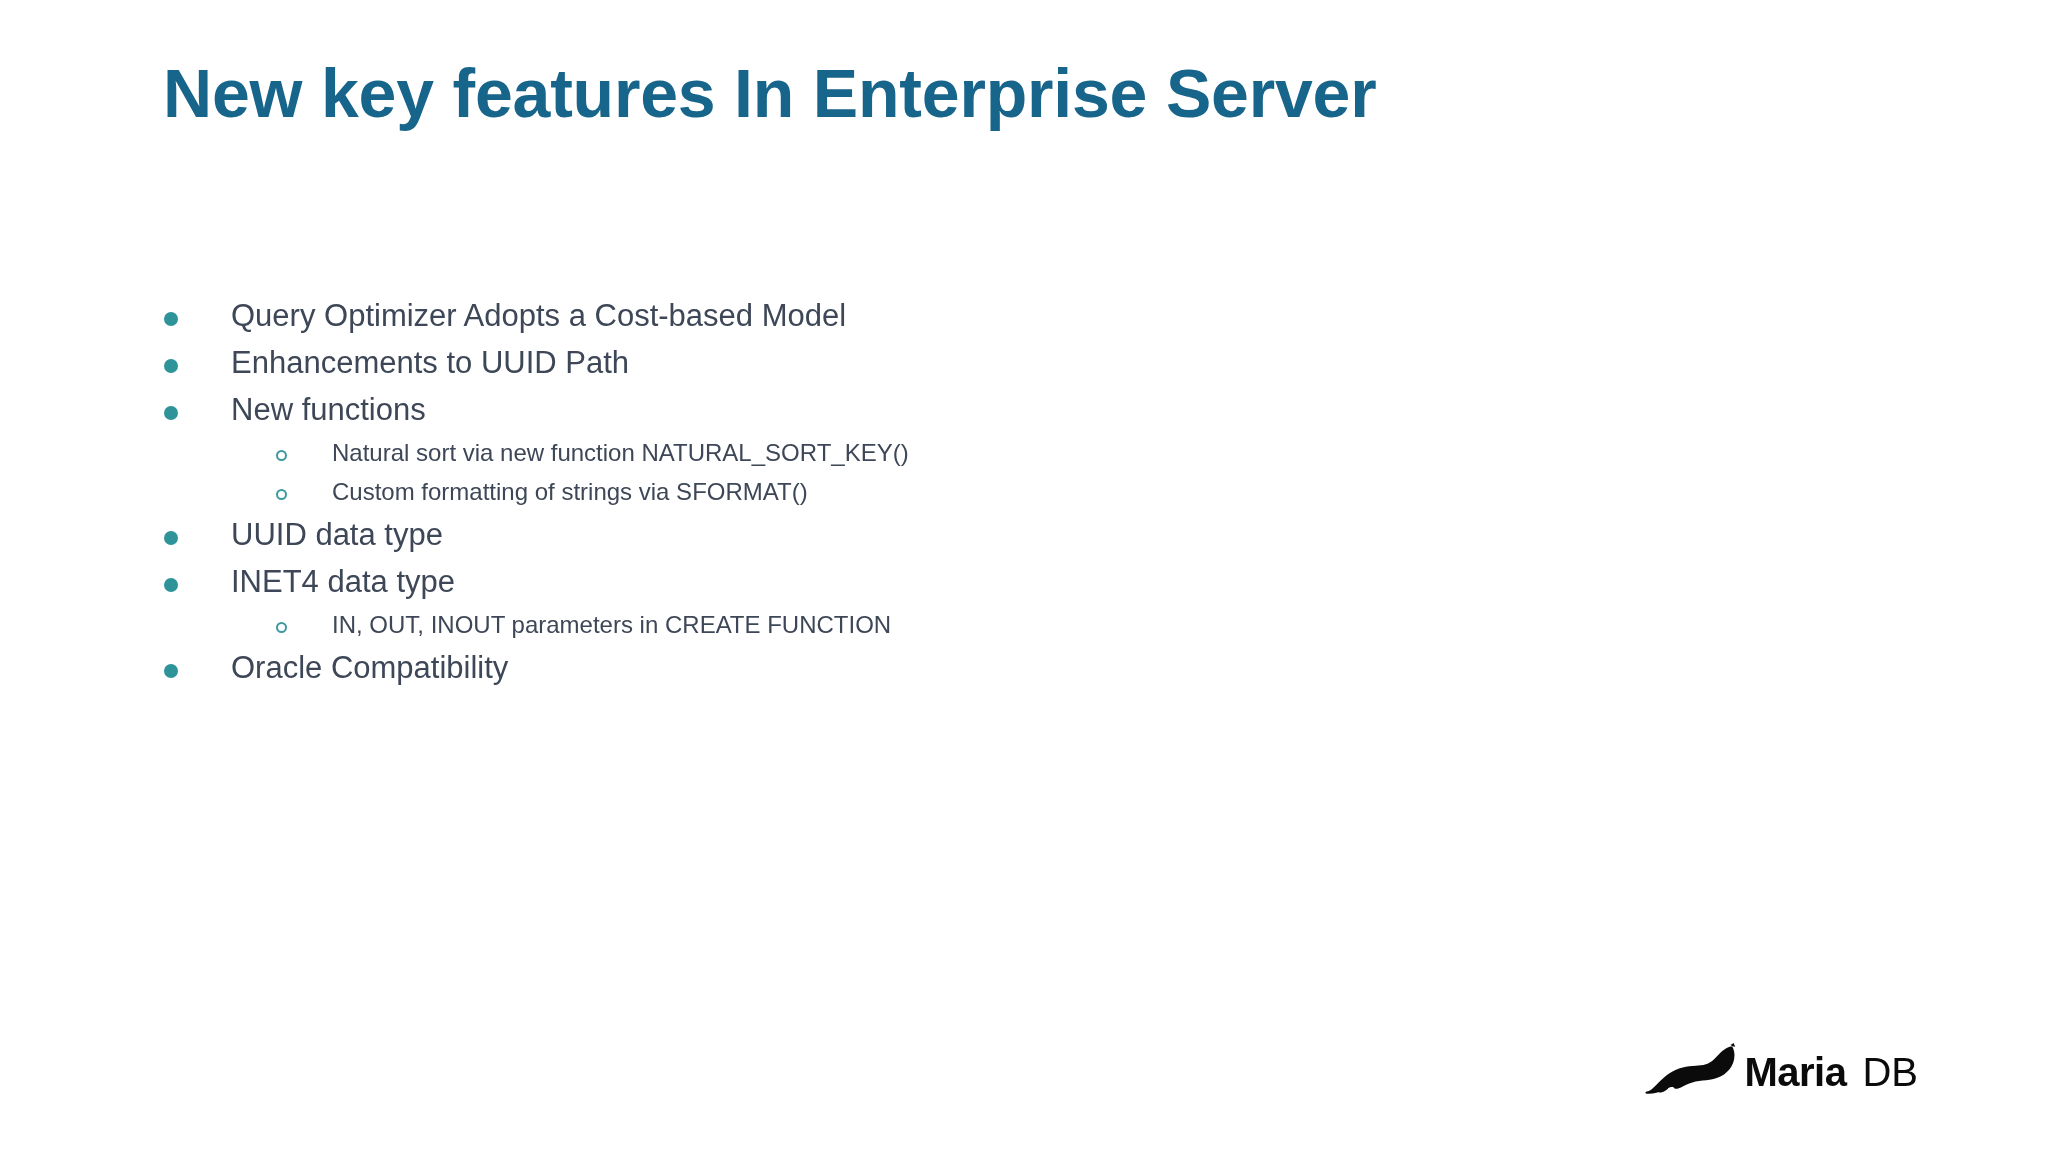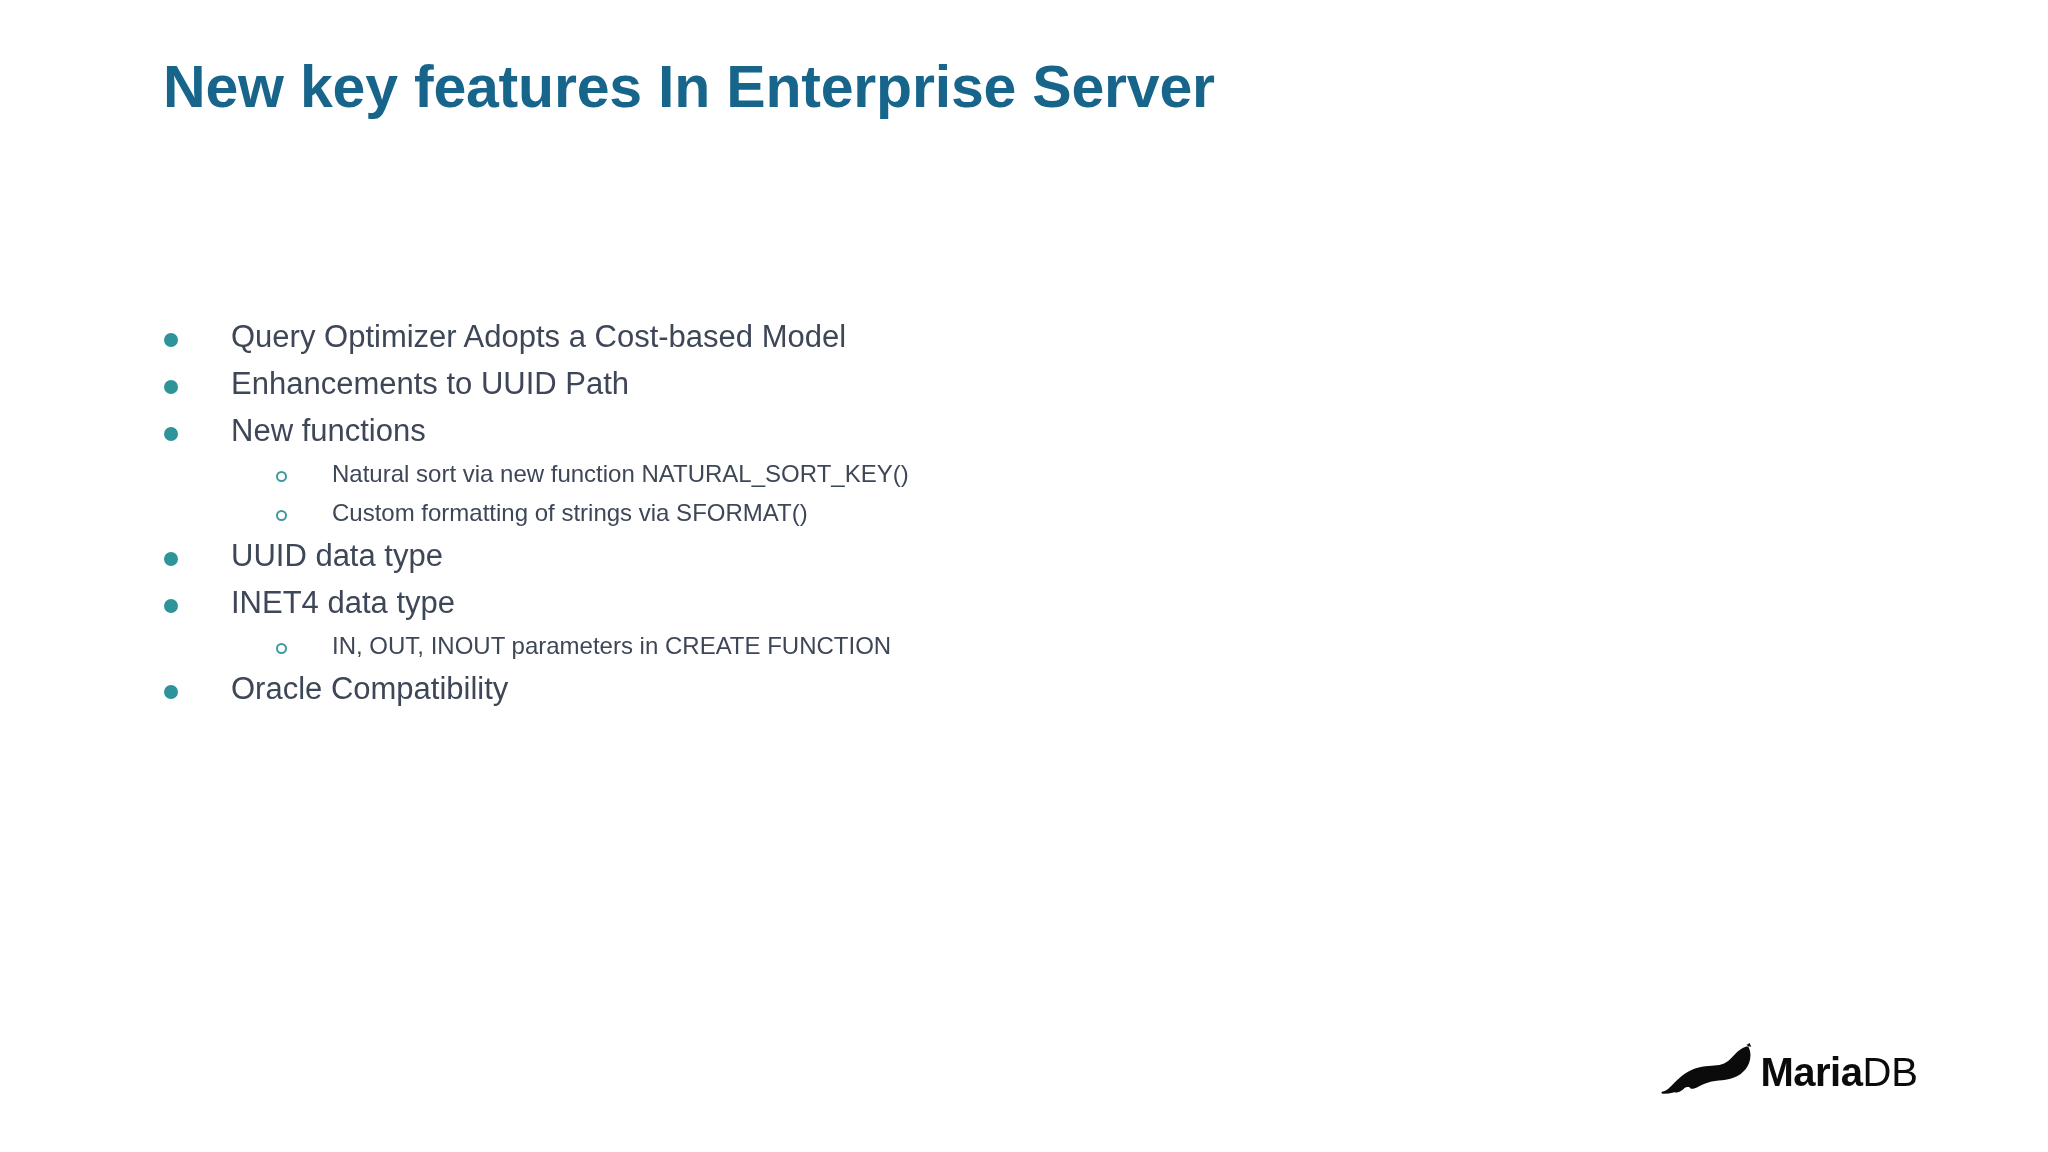--- a/index.html
+++ b/index.html
@@ -20,21 +20,21 @@
     position: absolute;
     inset: 0;
     background: #ffffff;
   }
 
   
   .slide-title {
     position: absolute;
     left: 163px;
     top: 54px;
-    font-size: 59px;
+    font-size: 68px;
     font-weight: bold;
     color: #18658B;
     letter-spacing: -0.2px;
     line-height: 1.15;
     white-space: nowrap;
   }
 
   
   .slide-subtitle {
     position: absolute;
@@ -94,21 +94,20 @@
     border-radius: 50%;
     border: 2px solid #3E9AA0;
     background: transparent;
     box-sizing: border-box;
   }
 
   .bullet-text {
     flex: 0 0 auto;
     color: #3E4757;
     white-space: nowrap;
-    margin-top: 21px;
   }
   .level-1 .marker { margin-top: 0; }
   .level-1 .bullet-text {
     font-size: 31px;
     margin-left: 53px;
     line-height: 1;
   }
   .level-2 .marker { width: 13px; height: 13px; }
   .level-2 .bullet-text {
     font-size: 24px;
@@ -131,20 +130,21 @@
     display: block;
   }
   .logo-wordmark {
     font-size: 40px;
     color: #0B0B0C;
     letter-spacing: -0.5px;
     margin-left: 6px;
     line-height: 1;
     display: flex;
     align-items: baseline;
+    gap: 16px;
   }
   .logo-wordmark .wm-maria {
     font-weight: bold;
   }
   .logo-wordmark .wm-db {
     font-weight: normal;
     letter-spacing: 0px;
   }
 </style>
 </head>

